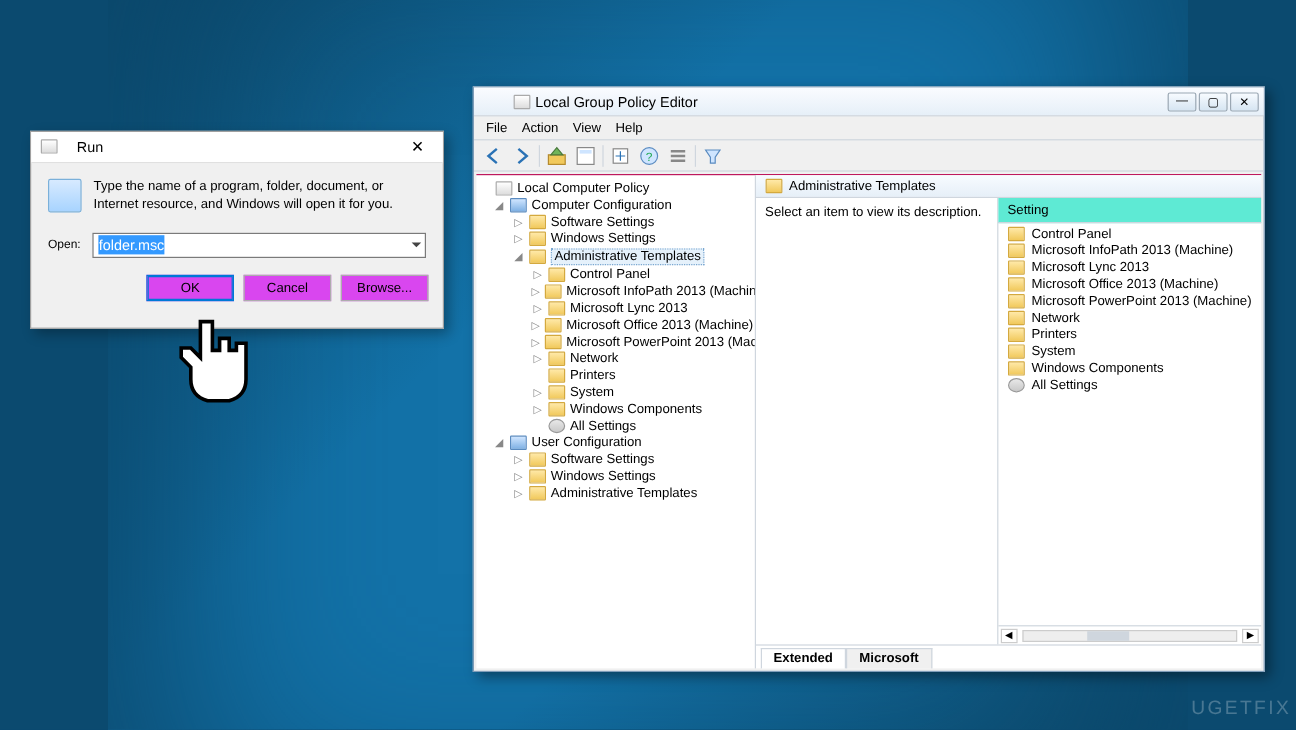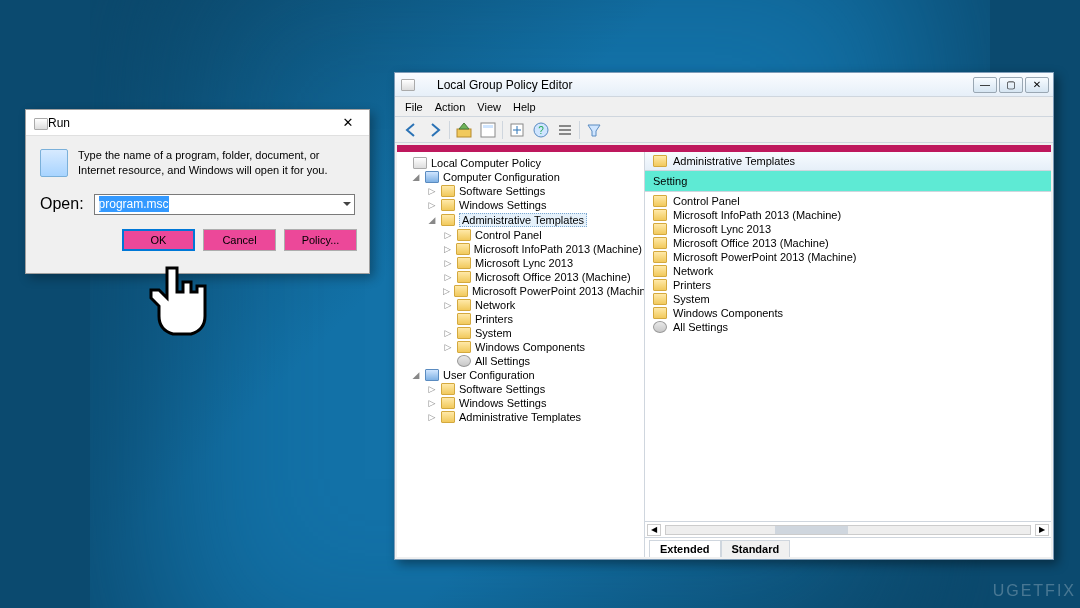--- a/index.html
+++ b/index.html
@@ -12,72 +12,72 @@
 
   
   .run {
     position: absolute; left: 25px; top: 109px; width: 345px; height: 165px;
     background: #f0f0f0; border: 1px solid #a0a0a0; z-index: 5; box-shadow: 4px 4px 10px rgba(0,0,0,.3);
   }
   .run-titlebar {
     height: 26px; background: #fff; display: flex; align-items: center; justify-content: space-between;
     padding: 0 6px 0 8px; border-bottom: 1px solid #e0e0e0; font-size: 12px;
   }
-  .run-title-wrap { display: flex; align-items: flex-end; gap: 0; }
+  .run-title-wrap { display: flex; align-items: flex-start; gap: 16px; }
   .run-close { width: 30px; text-align: center; font-size: 13px; cursor: pointer; }
   .run-body { padding: 12px 14px 8px; font-size: 11px; }
   .run-row1 { display: flex; gap: 10px; align-items: center; }
   .run-icon { width: 28px; height: 28px; background: linear-gradient(#d7eaff, #a8d4ff); border: 1px solid #7ab0da; border-radius: 2px; flex: none; }
   .run-desc { line-height: 1.35; }
   .run-row2 { display: flex; align-items: center; gap: 10px; margin-top: 16px; }
-  .run-row2 label { font-size: 16px; }
+  .run-row2 label { font-size: 10px; }
   .run-input {
     flex: 1; height: 21px; border: 1px solid #7a7a7a; padding: 0 4px; font-size: 12px;
     background: #fff;
   }
   .run-input::selection, .sel { background: #3399ff; color: #fff; }
   .run-input-inner { display: inline-block; width: 100%; height: 100%; line-height: 19px; }
   .run-input-inner span { background: #3399ff; color: #fff; padding: 1px 0; }
   .run-combo { position: relative; flex: 1; }
   .run-combo::after {
     content: ""; position: absolute; right: 4px; top: 8px; border: 4px solid transparent;
     border-top-color: #444;
   }
   .run-buttons { display: flex; gap: 8px; justify-content: flex-end; padding: 6px 12px 10px; }
   .run-buttons button {
-    width: 73px; height: 22px; font-size: 11px; border: 1px solid #adadad; background: #ec4899; cursor: pointer;
+    width: 73px; height: 22px; font-size: 11px; border: 1px solid #adadad; background: #d946ef; cursor: pointer;
   }
   .run-buttons button.default { border: 1px solid #0078d7; box-shadow: 0 0 0 1px #0078d7 inset; }
 
   
   .hand {
     position: absolute; left: 145px; top: 260px; width: 64px; height: 80px; z-index: 6;
   }
 
   
   .gp {
     position: absolute; left: 394px; top: 72px; width: 660px; height: 488px;
     background: #f0f0f0; border: 1px solid #7f9db9; box-shadow: 4px 4px 10px rgba(0,0,0,.4); z-index: 4;
     display: flex; flex-direction: column;
   }
   .gp-titlebar {
     height: 24px; background: linear-gradient(#fafcff, #e6eff8); display: flex; align-items: center;
     justify-content: space-between; padding: 0 4px 0 6px; border-bottom: 1px solid #cfd6de;
   }
-  .gp-title-wrap { display: flex; align-items: center; gap: 22px; font-size: 12px; }
+  .gp-title-wrap { display: flex; align-items: center; gap: 4px; font-size: 12px; margin-left: 27px; }
   .gp-sysbtns { display: flex; gap: 2px; }
   .gp-sysbtns span {
     width: 24px; height: 16px; border: 1px solid #9aa7b3; background: linear-gradient(#f7fbff,#d6e5f2);
     display: inline-flex; align-items: center; justify-content: center; font-size: 10px; border-radius: 2px; cursor: pointer;
   }
   .gp-menu { height: 20px; display: flex; align-items: center; gap: 12px; padding: 0 10px; font-size: 11px; border-bottom: 1px solid #cfd6de; }
   .gp-menu span { cursor: pointer; }
   .gp-toolbar { height: 26px; display: flex; align-items: center; gap: 4px; padding: 0 6px; border-bottom: 1px solid #cfd6de; }
   .tbtn { width: 20px; height: 20px; display: inline-flex; }
-  .gp-content { flex: 1; display: flex; background: #fff; border-top: 7px solid #be185d; margin: 2px; }
+  .gp-content { flex: 1; display: flex; background: #fff; border-top: 1px solid #be185d; margin: 2px; }
   .gp-tree {
     width: 248px; border-right: 1px solid #cfd6de; font-size: 11px; padding: 4px 2px; overflow: hidden;
   }
   .tree-item { display: flex; align-items: center; gap: 4px; padding: 1px 0; white-space: nowrap; }
   .tw { display: inline-block; width: 10px; text-align: center; color: #888; font-size: 9px; cursor: pointer; }
   .ic { width: 14px; height: 12px; display: inline-block; background: linear-gradient(#ffe9a8,#f1c95c); border: 1px solid #d4a93e; border-radius: 1px; flex: none; }
   .ic.comp { background: linear-gradient(#cfe5ff,#7fb1e4); border-color: #5a8bc0; }
   .ic.root { background: linear-gradient(#fff,#ddd); border-color: #aaa; }
   .ic.gear { background: linear-gradient(#e8e8e8,#c8c8c8); border-color: #999; border-radius: 50%; }
   .selected { background: #e5f1fb; border: 1px dotted #7aa7d0; padding: 0 2px; }
@@ -116,29 +116,29 @@
   </div>
   <div class="run-body">
     <div class="run-row1">
       <div class="run-icon"></div>
       <div class="run-desc">Type the name of a program, folder, document, or Internet resource, and Windows will open it for you.</div>
     </div>
     <div class="run-row2">
       <label>Open:</label>
       <div class="run-combo">
         <div class="run-input">
-          <div class="run-input-inner"><span>program.msc</span></div>
+          <div class="run-input-inner"><span>folder.msc</span></div>
         </div>
       </div>
     </div>
   </div>
   <div class="run-buttons">
     <button class="default">OK</button>
     <button>Cancel</button>
-    <button>Policy...</button>
+    <button>Browse...</button>
   </div>
 </div>
 
 <svg class="hand" viewBox="0 0 64 80">
   <path d="M22 8 h10 v24 h6 v-10 h8 v10 h6 v-6 h8 v30 q0 14 -14 18 h-18 q-14 -4 -14 -18 v-10 l-8 -8 v-8 l8 0 l8 8 z" fill="#fff" stroke="#000" stroke-width="3"></path>
 </svg>
 
 <div class="gp">
   <div class="gp-titlebar">
     <div class="gp-title-wrap">
@@ -290,20 +290,21 @@
           <span>Administrative Templates</span>
         </div>
     </div>
 
     <div class="gp-right">
       <div class="gp-right-header">
         <span class="ic"></span>
         <span>Administrative Templates</span>
       </div>
       <div class="gp-right-body">
+        <div class="gp-right-left">Select an item to view its description.</div>
         <div class="gp-right-list">
           <div class="gp-list-header">Setting</div>
           <div class="gp-list-items">
             <div class="list-row">
                 <span class="ic"></span>
                 <span>Control Panel</span>
               </div>
             <div class="list-row">
                 <span class="ic"></span>
                 <span>Microsoft InfoPath 2013 (Machine)</span>
@@ -343,19 +344,19 @@
           </div>
           <div class="gp-hscroll">
             <span class="arrow">◀</span>
             <span class="thumb"></span>
             <span class="arrow">▶</span>
           </div>
         </div>
       </div>
       <div class="gp-tabs">
         <span class="active">Extended</span>
-        <span>Standard</span>
+        <span>Microsoft</span>
       </div>
     </div>
   </div>
 </div>
 
 <div class="watermark">UGETFIX</div>
 
 </body></html>

